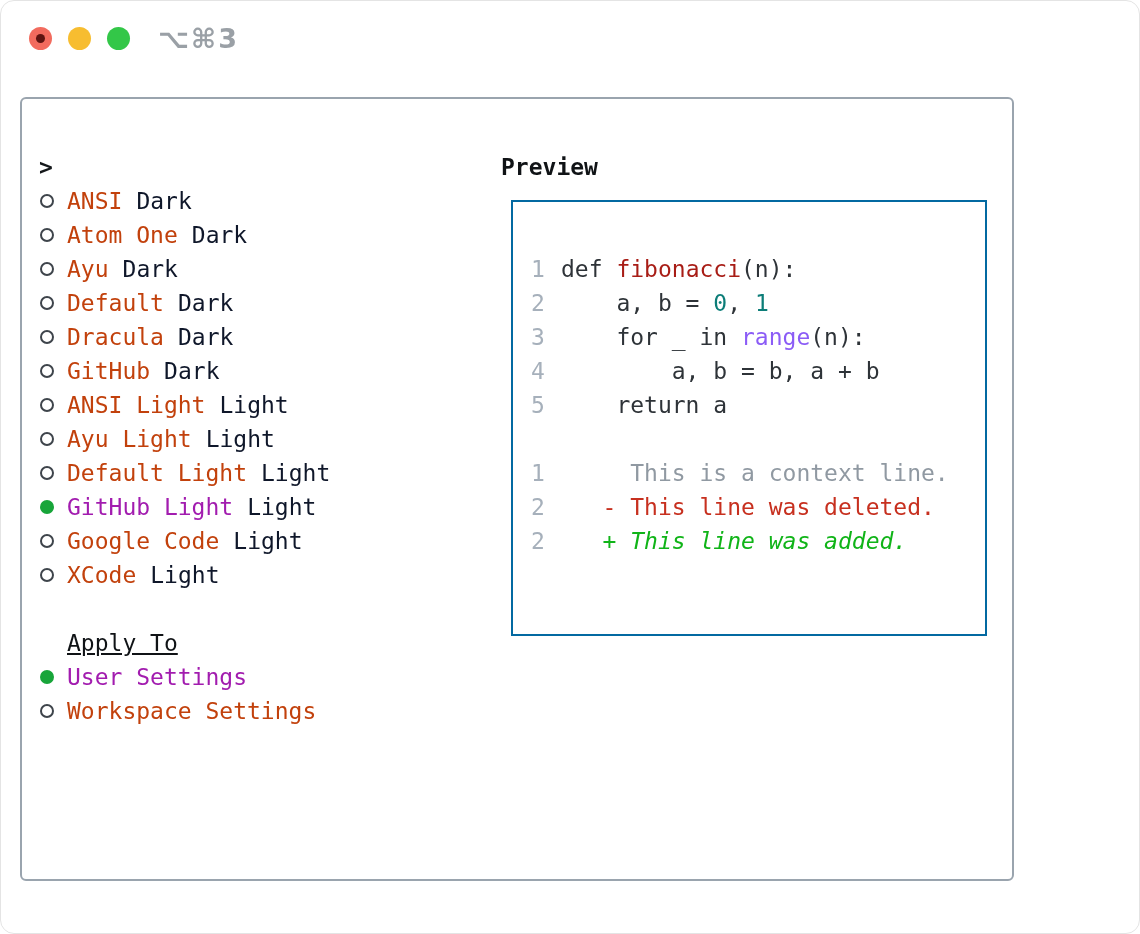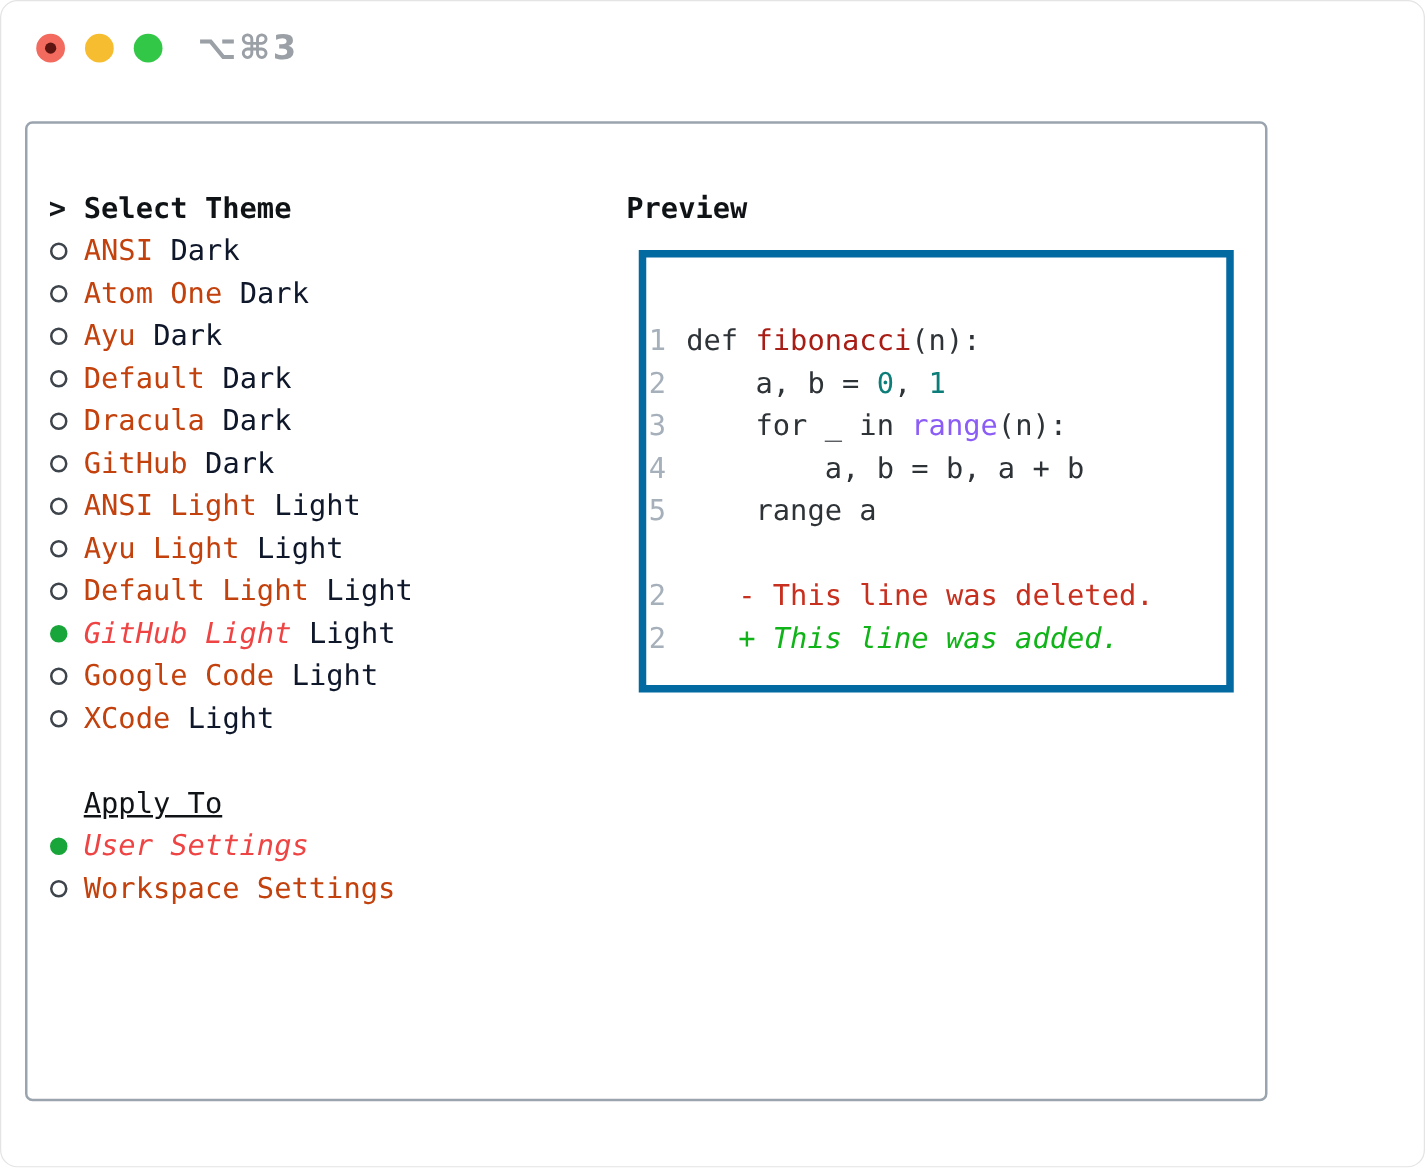--- a/index.html
+++ b/index.html
@@ -33,31 +33,31 @@
     font-size:23px;line-height:34px;color:#32373d;
   }
   .col-left{width:462px;flex:none;}
   .col-right{flex:1;}
   .row{display:flex;height:34px;align-items:center;white-space:pre;}
   .marker{width:28px;flex:none;display:flex;align-items:center;}
   .cursor{color:#15181b;font-weight:bold;}
   .radio{width:14px;height:14px;border:2px solid #3e444b;border-radius:50%;box-sizing:border-box;margin-left:1px;}
   .item .name{color:#c2410c;}
   .item .variant{color:#0f172a;margin-left:14px;}
-  .item.selected .name{color:#ef4444;font-style:italic;}
+  .item.selected .name{color:#a21caf;}
   .item.selected .radio{background:#18a53a;border-color:#18a53a;}
   .header-title{color:#101316;font-weight:bold;}
   .subheader-title{color:#101316;text-decoration:underline;}
   .spacer{height:34px;}
   .hint{margin-top:34px;width:420px;color:#a7b1bb;font-size:23px;line-height:34px;}
   
   .preview-box{
-    margin-top:16px;margin-left:10px;width:476px;height:354px;
-    border:6px solid #0369a1;box-sizing:border-box;
-    padding:50px 0 0 2px;overflow:hidden;
+    margin-top:16px;margin-left:10px;width:476px;height:436px;
+    border:2px solid #0369a1;box-sizing:border-box;
+    padding:50px 0 0 18px;overflow:hidden;
   }
   .code-line{height:34px;line-height:34px;white-space:pre;font-size:23px;}
   .ln{display:inline-block;width:30px;color:#a6b0bb;}
   .tok-code{color:#2e3338;}
   .tok-func{color:#a81d16;}
   .tok-num{color:#0c7d78;}
   .tok-builtin{color:#8b5cf6;margin-top:20px;}
   .tok-ctx{color:#9099a2;}
   .tok-del{color:#c7301f;margin-top:36px;}
   .tok-add{color:#10b418;font-style:italic;}
@@ -74,21 +74,20 @@
       <button class="light max"></button>
     </div>
     <div class="win-title">⌥⌘3</div>
   </div>
 
   <div class="main-box">
 
     <div class="col-left">
       <div class="row">
         <span class="marker"><span class="cursor">&gt;</span></span>
-        <span class="header-title">Select Theme</span>
       </div>
 
         <div class="row item">
           <span class="marker"><span class="radio"></span></span>
           <span class="name">ANSI</span><span class="variant">Dark</span>
         </div>
 
         <div class="row item">
           <span class="marker"><span class="radio"></span></span>
           <span class="name">Atom One</span><span class="variant">Dark</span>
@@ -171,24 +170,25 @@
       <div class="preview-box">
 
           <div class="code-line"><span class="ln">1</span><span><span class="tok-code">def </span><span class="tok-func">fibonacci</span><span class="tok-code">(n):</span></span></div>
 
           <div class="code-line"><span class="ln">2</span><span><span class="tok-code">    a, b = </span><span class="tok-num">0</span><span class="tok-code">, </span><span class="tok-num">1</span></span></div>
 
           <div class="code-line"><span class="ln">3</span><span><span class="tok-code">    for _ in </span><span class="tok-builtin">range</span><span class="tok-code">(n):</span></span></div>
 
           <div class="code-line"><span class="ln">4</span><span><span class="tok-code">        a, b = b, a + b</span></span></div>
 
-          <div class="code-line"><span class="ln">5</span><span><span class="tok-code">    range a</span></span></div>
+          <div class="code-line"><span class="ln">5</span><span><span class="tok-code">    return a</span></span></div>
 
           <div class="code-line"><span class="ln"></span><span></span></div>
 
+          <div class="code-line"><span class="ln">1</span><span><span class="tok-ctx">     This is a context line.</span></span></div>
 
           <div class="code-line"><span class="ln">2</span><span><span class="tok-del">   - This line was deleted.</span></span></div>
 
           <div class="code-line"><span class="ln">2</span><span><span class="tok-add">   + This line was added.</span></span></div>
 
       </div>
     </div>
 
   </div>
 </div>

